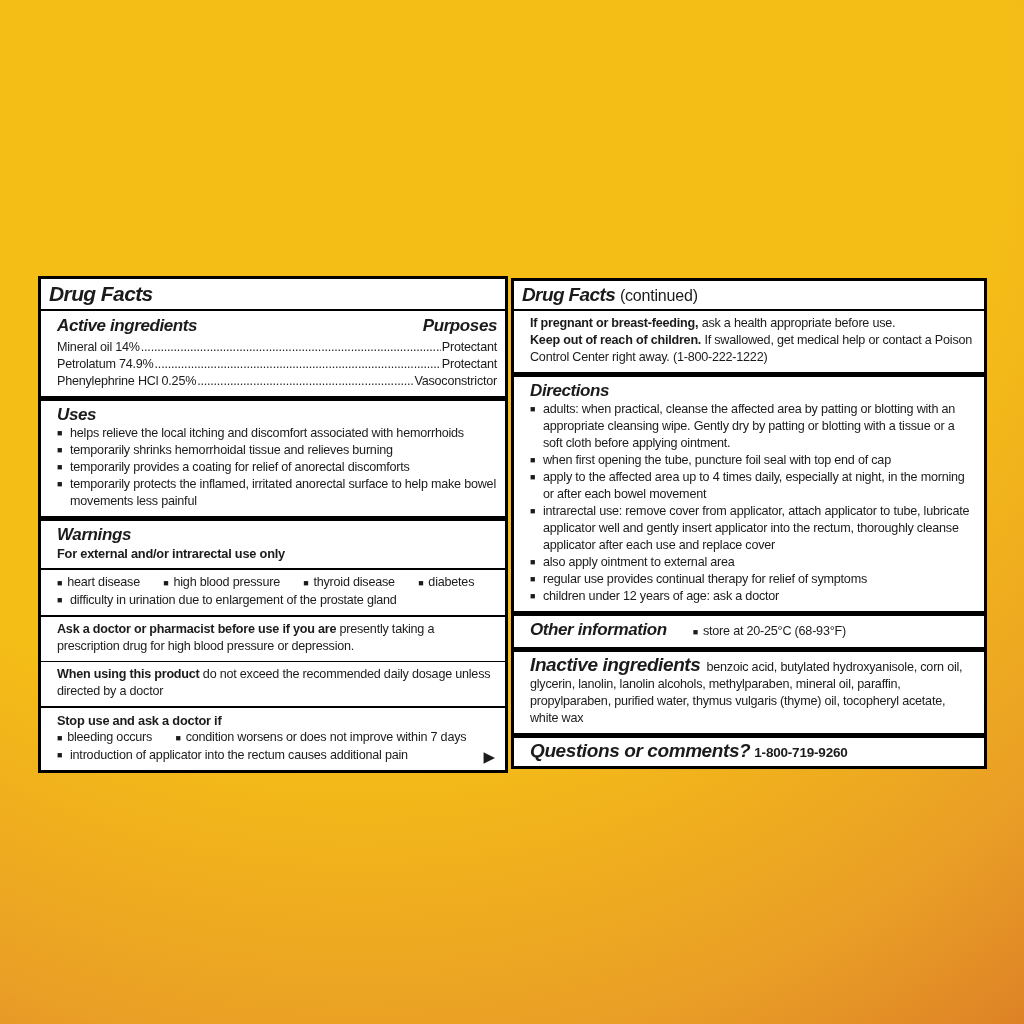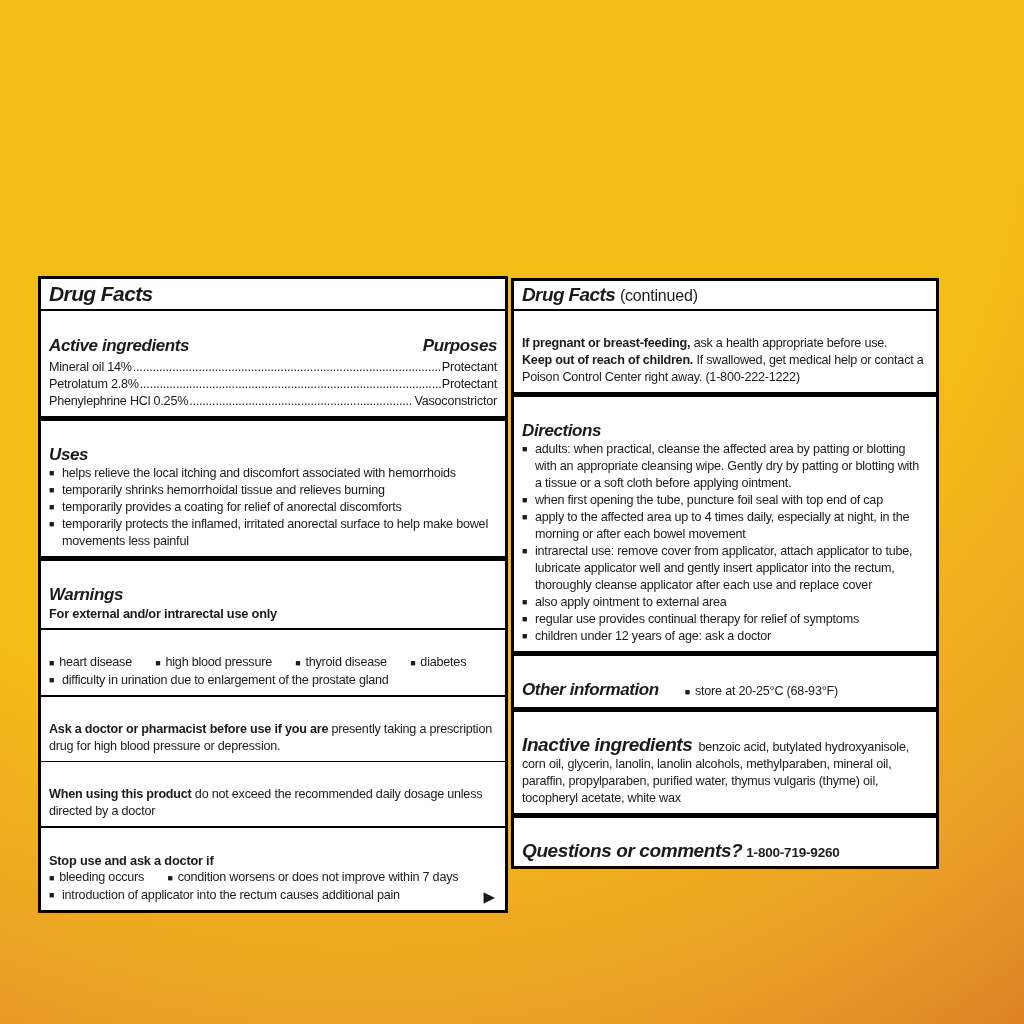--- a/index.html
+++ b/index.html
@@ -10,23 +10,23 @@
   }
   .canvas{
     position:absolute;inset:0;
     background:radial-gradient(circle at 35% 8%, #f5be16 0%, #f5be16 56%, #ea9f26 84%, #dd8226 100%);
   }
   .panel{
     position:absolute;background:#fff;border:3px solid #000;
     box-sizing:border-box;
   }
   .panel.left{left:38px;top:276px;width:470px;min-height:481px;}
-  .panel.right{left:511px;top:278px;width:428px;min-height:464px;}
+  .panel.right{left:511px;top:278px;width:476px;min-height:464px;}
 
-  .sec{padding:4px 8px 6px 8px;margin-top:20px;}
+  .sec{padding:4px 8px 6px 16px;}
   .rule-md{height:2px;background:#000;}
   .rule-thin{height:1.6px;background:#000;}
   .rule-thick{height:5px;background:#000;}
 
   .h1{font-size:21px;font-weight:bold;font-style:italic;letter-spacing:-0.6px;margin:0;padding:3px 8px 3px 8px;line-height:1.15;}
   .panel.right .h1{font-size:19px;}
   .h1 .cont{font-weight:normal;font-style:normal;font-size:16px;letter-spacing:-0.2px;}
   .h2{font-size:17px;font-weight:bold;font-style:italic;letter-spacing:-0.4px;line-height:1.2;}
   .h2-lg{font-size:19px;font-weight:bold;font-style:italic;letter-spacing:-0.4px;}
 
@@ -75,21 +75,21 @@
       <div class="ai-head">
         <span class="h2">Active ingredients</span>
         <span class="h2">Purposes</span>
       </div>
       <div class="ai-row">
         <span>Mineral oil 14%</span>
         <span class="dots"></span>
         <span>Protectant</span>
       </div>
       <div class="ai-row">
-        <span>Petrolatum 2.8%</span>
+        <span>Petrolatum 74.9%</span>
         <span class="dots"></span>
         <span>Protectant</span>
       </div>
       <div class="ai-row">
         <span>Phenylephrine HCl 0.25%</span>
         <span class="dots"></span>
         <span>Vasoconstrictor</span>
       </div>
     </div>
 

